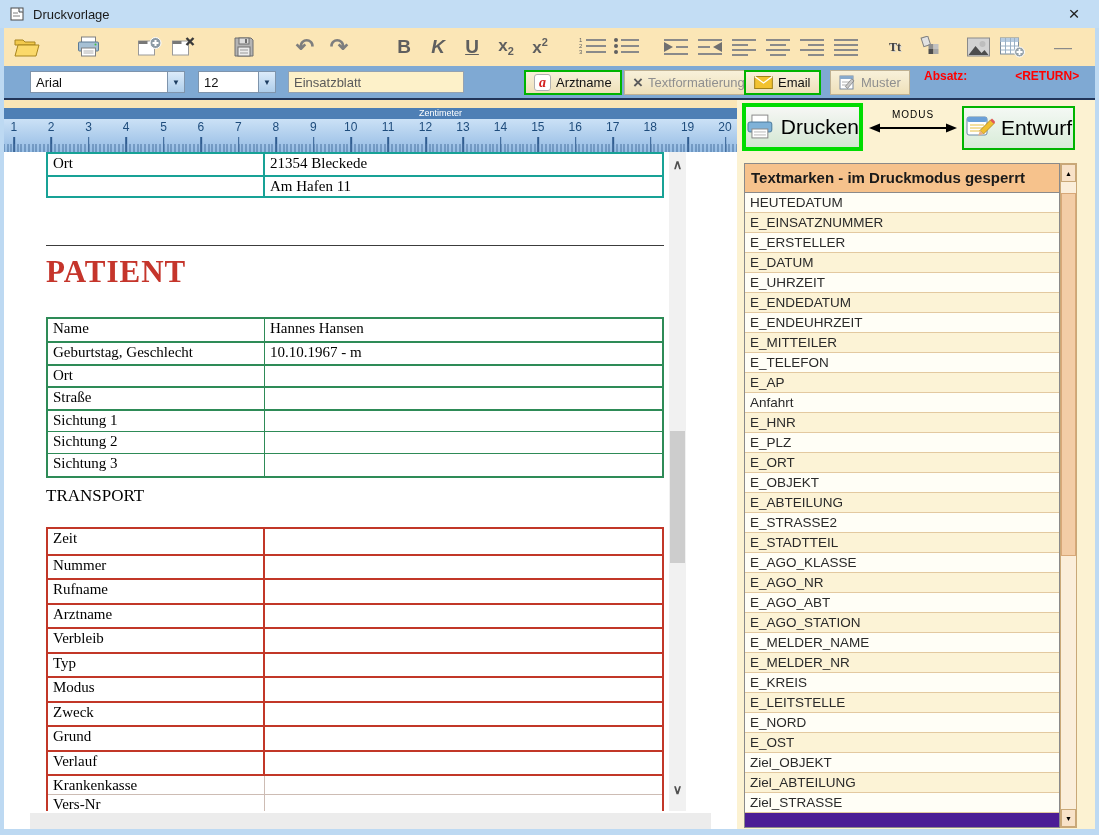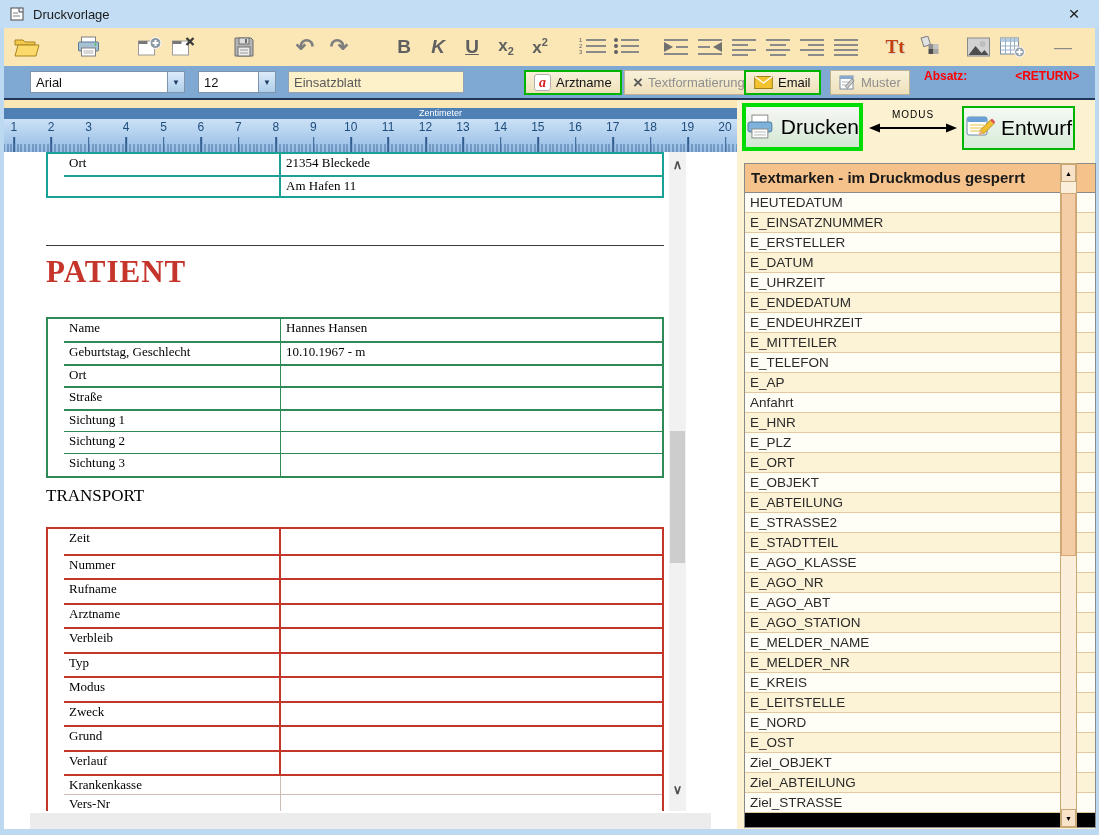--- a/index.html
+++ b/index.html
@@ -15,21 +15,21 @@
   .titlebar .t-close { position:absolute; right:12px; top:2px; width:26px; height:24px; text-align:center; font-size:19px; line-height:24px; color:#222; cursor:default; }
   
   .toolbar { position:absolute; left:4px; top:28px; width:1091px; height:38px; background:#fbe6b6; display:flex; align-items:center; }
   .tb-btn { display:flex; align-items:center; justify-content:center; height:32px; min-width:34px; }
   .tb-sep { width:1px; height:34px; background:#dcc18c; margin:0 3px; }
   .glyph { color:#5f5f5f; font-weight:bold; font-size:19px; }
   .glyph.it { font-style:italic; }
   .glyph.un { text-decoration:underline; }
   .subsup { font-size:17px; }
   .subsup sub,.subsup sup { font-size:11px; }
-  .tt-glyph { font-family:"Liberation Serif",serif; font-size:19px; font-weight:bold; color:#c2410c; text-shadow:1px 1px 0 #d0d0d0; }
+  .tt-glyph { font-family:"Liberation Serif",serif; font-size:12px; font-weight:bold; color:#404040; text-shadow:1px 1px 0 #d0d0d0; }
   .dash-glyph { color:#8a8a8a; font-size:18px; }
   .arrow-glyph { font-size:22px; font-weight:bold; color:#7e7e7e; line-height:20px; }
   
   .formatrow { position:absolute; left:4px; top:66px; width:1091px; height:34px; background:#7fa9d3; border-bottom:2px solid #22365a; }
   .combo { position:absolute; top:5px; height:22px; background:#fff; border:1px solid #7e94ac; display:flex; }
   .combo .cval { flex:1; font-size:13px; color:#111; padding:3px 0 0 5px; overflow:hidden; white-space:nowrap; }
   .combo .cbtn { width:17px; background:linear-gradient(#dcebfa,#aecdea); border-left:1px solid #7e94ac; font-size:8px; color:#1c3c60; display:flex; align-items:center; justify-content:center; }
   .txtfield { position:absolute; top:5px; height:22px; background:#fdf1c9; border:1px solid #93a2b2; font-size:13px; color:#5a5a5a; padding:0 5px; font-family:"Liberation Sans",sans-serif; }
   .fbtn { position:absolute; top:4px; height:25px; display:flex; align-items:center; gap:5px; padding:0 8px; font-size:13px; background:linear-gradient(#f8f1da,#eee0ba); white-space:nowrap; }
   .fbtn.green { border:2px solid #00b400; color:#111; }
@@ -48,21 +48,21 @@
       repeating-linear-gradient(to right, #48719f 0 1px, transparent 1px 3.745px),
       repeating-linear-gradient(to right, #2f5c90 0 1.6px, transparent 1.6px 37.45px);
     background-size:auto 8px, auto 15px;
     background-position:9.5px 100%, 9.2px 100%;
     background-repeat:repeat-x; }
   
   .docarea { position:absolute; left:4px; top:152px; width:733px; height:677px; background:#fff; }
   .doc-hr { position:absolute; left:42px; top:93px; width:618px; border-top:1px solid #3c3c3c; }
   .patient-h { position:absolute; left:42px; top:102px; font-family:"Liberation Serif",serif; font-weight:bold; font-size:31px; letter-spacing:1px; color:#c5352b; }
   .transport-h { position:absolute; left:42px; top:334px; font-family:"Liberation Serif",serif; font-size:17px; color:#000; }
-  .dtable { position:absolute; left:42px; width:618px; overflow:hidden; font-family:"Liberation Serif",serif; font-size:13px; color:#000;padding-left:16px; }
+  .dtable { position:absolute; left:42px; width:618px; overflow:hidden; font-family:"Liberation Serif",serif; font-size:15px; color:#000; }
   .drow { display:grid; grid-template-columns:217px 1fr; }
   .drow > div { padding:1px 0 0 5px; overflow:hidden; white-space:nowrap; }
   
   .tbl-teal { top:0; height:46px; border:2px solid #18a296; }
   .tbl-teal .drow { height:21px; }
   .tbl-teal .drow + .drow { border-top:2px solid #18a296; }
   .tbl-teal .dlabel { border-right:2px solid #18a296; }
   
   .tbl-green { top:165px; height:161px; border:2px solid #2e8b57; }
   .tbl-green .drow { height:22.4px; }
@@ -82,21 +82,21 @@
   .vs-btn { position:absolute; left:0; width:17px; height:20px; color:#505050; font-size:13px; font-weight:bold; text-align:center; line-height:20px; }
   .vs-thumb { position:absolute; left:1px; width:15px; top:279px; height:132px; background:#cdcdcd; }
   .hstrip { position:absolute; left:26px; top:661px; width:681px; height:16px; background:#ececec; }
   
   .rpanel { position:absolute; left:737px; top:100px; width:358px; height:729px; background:#fcf2d2; }
   .btn-drucken { position:absolute; left:5px; top:3px; width:121px; height:48px; border:4px solid #00dc00; background:linear-gradient(#f7f7f5,#d3e7d3); display:flex; align-items:center; justify-content:center; gap:7px; font-size:21px; color:#000; }
   .btn-entwurf { position:absolute; left:225px; top:6px; width:113px; height:44px; border:2px solid #00b400; background:linear-gradient(#f4f8f4,#d8ecd8); display:flex; align-items:center; justify-content:center; gap:6px; font-size:21px; color:#000; }
   .modus { position:absolute; left:130px; top:9px; width:92px; text-align:center; }
   .modus .m-label { font-size:10px; color:#000; letter-spacing:1px; }
   
-  .tmlist { position:absolute; left:7px; top:63px; width:352px; height:665px; border:1px solid #8a8a8a; background:#000000; overflow:hidden; }
+  .tmlist { position:absolute; left:7px; top:63px; width:316px; height:665px; border:1px solid #8a8a8a; background:#4c1d95; overflow:hidden; }
   .tm-header { height:29px; background:#f6c28c; border-bottom:1px solid #8a8a8a; font-size:15px; font-weight:bold; color:#1a1a1a; line-height:28px; padding-left:6px; }
   .tm-row { height:20px; font-size:13.5px; color:#2a2a2a; line-height:19px; padding-left:5px; border-bottom:1px solid #e3c9a0; white-space:nowrap; overflow:hidden; }
   .tm-row:nth-child(odd) { background:#fffef6; }
   .tm-row:nth-child(even) { background:#fcf3d6; }
   .tm-scroll { position:absolute; left:323px; top:63px; width:17px; height:665px; background:#fbeeda; border:1px solid #c9a878; }
   .tm-sb-btn { position:absolute; left:0; width:15px; height:18px; background:#f8e2c8; border:1px solid #c9a878; font-size:7px; color:#000; text-align:center; line-height:17px; }
   .tm-sb-thumb { position:absolute; left:0; top:29px; width:15px; height:363px; background:#f3cda6; border:1px solid #d8a878; }
   
   .frame-b { position:absolute; left:0; top:829px; width:1099px; height:6px; background:#bdd9f2; }
 </style>

